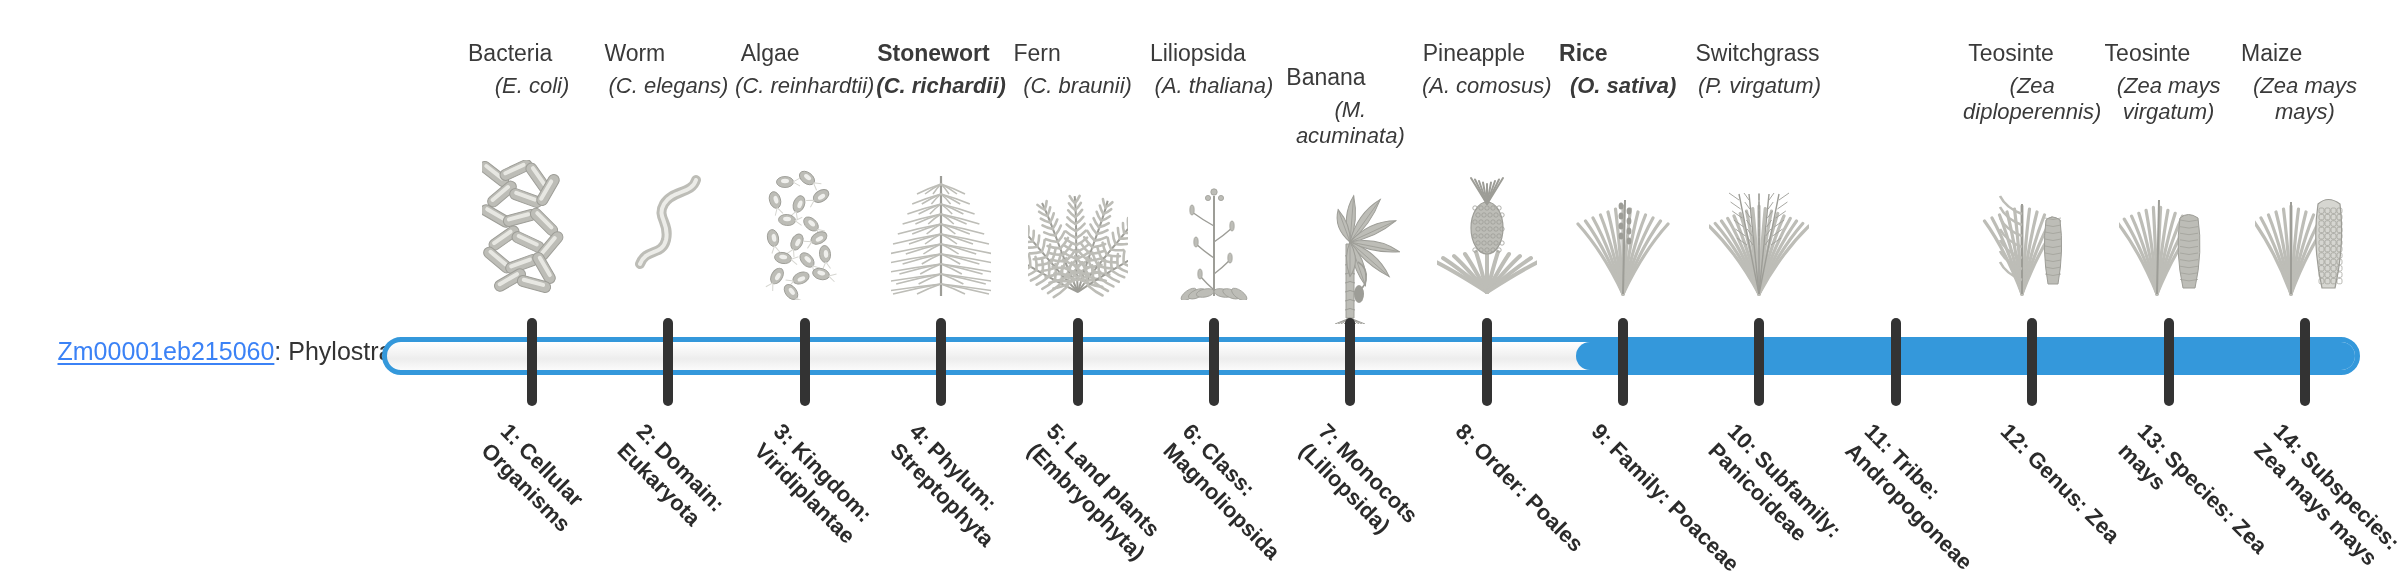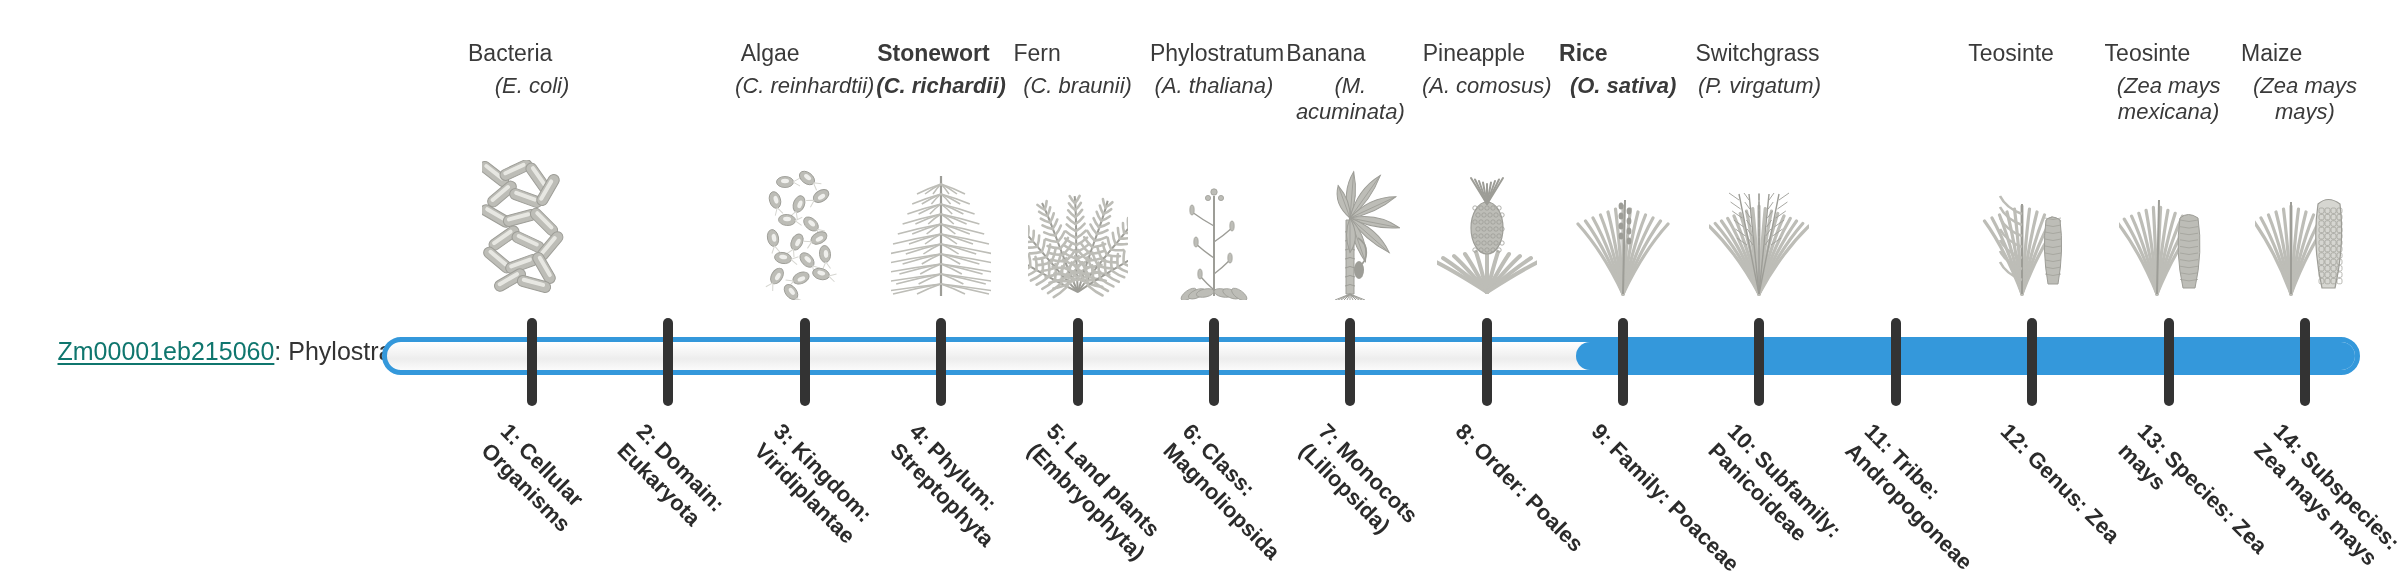--- a/index.html
+++ b/index.html
@@ -21,21 +21,21 @@
     left:0px;
     top:336px;
     width:455px;
     text-align:right;
     font-size:25px;
     line-height:30px;
     color:#333333;
     white-space:nowrap;
   }
   #gene-label .gene-id{
-    color:#0f766e;
+    color:#3b82f6;
     text-decoration:underline;
     text-underline-offset:3px;
     cursor:pointer;
   }
   #gene-label .gene-rest{color:#333333;}
 
   
   #columns{position:absolute;left:0;top:0;width:2400px;height:580px;}
 
   .col{
@@ -202,20 +202,30 @@
     </g>
             <g transform="translate(28,120) rotate(-30)">
       <rect x="-17" y="-5.5" width="34" height="11" rx="5.5" fill="#bdbdb7" stroke="#9d9d97" stroke-width="1"></rect>
       <rect x="-13" y="-3.5" width="24" height="4" rx="2" fill="#eeeeea" opacity="0.85"></rect>
     </g>
             <g transform="translate(52,124) rotate(15)">
       <rect x="-17" y="-5.5" width="34" height="11" rx="5.5" fill="#bdbdb7" stroke="#9d9d97" stroke-width="1"></rect>
       <rect x="-13" y="-3.5" width="24" height="4" rx="2" fill="#eeeeea" opacity="0.85"></rect>
     </g>
           </svg>
+        </div>
+      </div>
+      <div class="col" style="left: 604.385px;">
+        <div class="common-name">Worm</div>
+        <div class="sci-name">(C. elegans)</div>
+        <div class="organism">
+          <svg viewBox="0 0 100 140">
+    <path d="M22 104 C 28 88, 44 96, 48 80 C 52 62, 38 58, 46 44 C 54 30, 74 34, 78 20" fill="none" stroke="#bdbdb7" stroke-width="10" stroke-linecap="round"></path>
+    <path d="M22 104 C 28 88, 44 96, 48 80 C 52 62, 38 58, 46 44 C 54 30, 74 34, 78 20" fill="none" stroke="#ececE8" stroke-width="4" stroke-linecap="round"></path>
+  </svg>
         </div>
       </div>
       <div class="col" style="left: 740.769px;">
         <div class="common-name">Algae</div>
         <div class="sci-name">(C. reinhardtii)</div>
         <div class="organism">
           <svg viewBox="0 0 100 140">
             <g transform="translate(30,22) rotate(0)">
       <ellipse rx="8.5" ry="5.5" fill="#bdbdb7" stroke="#9d9d97" stroke-width="0.9"></ellipse>
       <ellipse rx="4" ry="2.2" cy="-1" fill="#efefec"></ellipse>
@@ -570,21 +580,21 @@
           <path d="M0 -75 Q 4.2 -78 7 -82" stroke="#bdbdb7" stroke-width="2.6" fill="none" stroke-linecap="round"></path>
               <path d="M0 -82 Q -3.5999999999999996 -85 -6 -89" stroke="#bdbdb7" stroke-width="2.6" fill="none" stroke-linecap="round"></path>
           <path d="M0 -82 Q 3.5999999999999996 -85 6 -89" stroke="#bdbdb7" stroke-width="2.6" fill="none" stroke-linecap="round"></path>
               <path d="M0 -89 Q -3 -92 -5 -96" stroke="#bdbdb7" stroke-width="2.6" fill="none" stroke-linecap="round"></path>
           <path d="M0 -89 Q 3 -92 5 -96" stroke="#bdbdb7" stroke-width="2.6" fill="none" stroke-linecap="round"></path>
             </g>
           </svg>
         </div>
       </div>
       <div class="col" style="left: 1149.92px;">
-        <div class="common-name">Phylostratum</div>
+        <div class="common-name">Liliopsida</div>
         <div class="sci-name">(A. thaliana)</div>
         <div class="organism">
           <svg viewBox="0 0 100 140">
             <path d="M50 136 L50 36" stroke="#9d9d97" stroke-width="2" fill="none"></path>
             <ellipse cx="23" cy="135" rx="9" ry="4" fill="#bdbdb7" stroke="#9d9d97" stroke-width="0.8" transform="rotate(-36 23 132)"></ellipse>
             <ellipse cx="32" cy="134" rx="9" ry="4" fill="#bdbdb7" stroke="#9d9d97" stroke-width="0.8" transform="rotate(-24 32 132)"></ellipse>
             <ellipse cx="41" cy="133" rx="9" ry="4" fill="#bdbdb7" stroke="#9d9d97" stroke-width="0.8" transform="rotate(-12 41 132)"></ellipse>
             <ellipse cx="59" cy="133" rx="9" ry="4" fill="#bdbdb7" stroke="#9d9d97" stroke-width="0.8" transform="rotate(12 59 132)"></ellipse>
             <ellipse cx="68" cy="134" rx="9" ry="4" fill="#bdbdb7" stroke="#9d9d97" stroke-width="0.8" transform="rotate(24 68 132)"></ellipse>
             <ellipse cx="77" cy="135" rx="9" ry="4" fill="#bdbdb7" stroke="#9d9d97" stroke-width="0.8" transform="rotate(36 77 132)"></ellipse>
@@ -597,21 +607,21 @@
             <path d="M50 114 q 8 -6 16 -14" stroke="#9d9d97" stroke-width="1.4" fill="none"></path>
         <ellipse cx="66" cy="98" rx="2.2" ry="5" fill="#bdbdb7" stroke="#9d9d97" stroke-width="0.7"></ellipse>
             <path d="M50 130 q -7 -6 -14 -14" stroke="#9d9d97" stroke-width="1.4" fill="none"></path>
         <ellipse cx="36" cy="114" rx="2.2" ry="5" fill="#bdbdb7" stroke="#9d9d97" stroke-width="0.7"></ellipse>
             <circle cx="50" cy="32" r="3.2" fill="#bdbdb7" stroke="#9d9d97" stroke-width="0.8"></circle>
       <circle cx="44" cy="38" r="2.6" fill="#bdbdb7" stroke="#9d9d97" stroke-width="0.8"></circle>
       <circle cx="57" cy="38" r="2.6" fill="#bdbdb7" stroke="#9d9d97" stroke-width="0.8"></circle>
           </svg>
         </div>
       </div>
-      <div class="col" style="left: 1286.31px;">
+      <div class="col" style="left: 1286.31px; margin-top: 24px;">
         <div class="common-name">Banana</div>
         <div class="sci-name">(M. acuminata)</div>
         <div class="organism">
           <svg viewBox="0 0 100 140">
             <path d="M46 134 L46 60 L54 60 L54 134 Z" fill="#bdbdb7" stroke="#9d9d97" stroke-width="1"></path>
             <path d="M45 126 q5 -3 10 0" stroke="#9d9d97" stroke-width="1" fill="none"></path>
             <path d="M45 117 q5 -3 10 0" stroke="#9d9d97" stroke-width="1" fill="none"></path>
             <path d="M45 108 q5 -3 10 0" stroke="#9d9d97" stroke-width="1" fill="none"></path>
             <path d="M45 99 q5 -3 10 0" stroke="#9d9d97" stroke-width="1" fill="none"></path>
             <path d="M45 90 q5 -3 10 0" stroke="#9d9d97" stroke-width="1" fill="none"></path>
@@ -814,20 +824,21 @@
             <path d="M68.4 49 l 10 -7" stroke="#9d9d97" stroke-width="0.9" fill="none"></path>
             <path d="M66.8 58 l 10 -7" stroke="#9d9d97" stroke-width="0.9" fill="none"></path>
             <path d="M65.2 67 l 10 -7" stroke="#9d9d97" stroke-width="0.9" fill="none"></path>
             <path d="M63.599999999999994 76 l 10 -7" stroke="#9d9d97" stroke-width="0.9" fill="none"></path>
             <path d="M62 85 l 10 -7" stroke="#9d9d97" stroke-width="0.9" fill="none"></path>
           </svg>
         </div>
       </div>
       <div class="col" style="left: 1968.23px;">
         <div class="common-name">Teosinte</div>
+        <div class="sci-name">(Zea diploperennis)</div>
         <div class="organism">
           <svg viewBox="0 0 100 140">
             <g transform="translate(-10,0)">
               <path d="M50 134 Q 33.5 90.2 12.5 61" stroke="#bdbdb7" stroke-width="3.2" fill="none" stroke-linecap="round"></path>
               <path d="M50 134 Q 36.8 88.4 20 58" stroke="#bdbdb7" stroke-width="3.2" fill="none" stroke-linecap="round"></path>
               <path d="M50 134 Q 40.1 86.6 27.5 55" stroke="#bdbdb7" stroke-width="3.2" fill="none" stroke-linecap="round"></path>
               <path d="M50 134 Q 43.4 84.80000000000001 35 52" stroke="#bdbdb7" stroke-width="3.2" fill="none" stroke-linecap="round"></path>
               <path d="M50 134 Q 46.7 83 42.5 49" stroke="#bdbdb7" stroke-width="3.2" fill="none" stroke-linecap="round"></path>
               <path d="M50 134 Q 50 81.2 50 46" stroke="#bdbdb7" stroke-width="3.2" fill="none" stroke-linecap="round"></path>
               <path d="M50 134 Q 53.3 83 57.5 49" stroke="#bdbdb7" stroke-width="3.2" fill="none" stroke-linecap="round"></path>
@@ -854,21 +865,21 @@
               <path d="M37 93 q8 3 16 0" stroke="#9d9d97" stroke-width="0.7" fill="none"></path>
               <path d="M37 100 q8 3 16 0" stroke="#9d9d97" stroke-width="0.7" fill="none"></path>
               <path d="M37 107 q8 3 16 0" stroke="#9d9d97" stroke-width="0.7" fill="none"></path>
               <path d="M37 114 q8 3 16 0" stroke="#9d9d97" stroke-width="0.7" fill="none"></path>
             </g>
           </svg>
         </div>
       </div>
       <div class="col" style="left: 2104.62px;">
         <div class="common-name">Teosinte</div>
-        <div class="sci-name">(Zea mays mexicana)</div>
+        <div class="sci-name">(Zea mays virgatum)</div>
         <div class="organism">
           <svg viewBox="0 0 100 140">
             <g transform="translate(-12,0)">
               <path d="M50 134 Q 32.4 90.80000000000001 10 62" stroke="#bdbdb7" stroke-width="3.2" fill="none" stroke-linecap="round"></path>
               <path d="M50 134 Q 35.6 89.05454545454546 17.272727272727273 59.09090909090909" stroke="#bdbdb7" stroke-width="3.2" fill="none" stroke-linecap="round"></path>
               <path d="M50 134 Q 38.8 87.30909090909091 24.545454545454547 56.18181818181819" stroke="#bdbdb7" stroke-width="3.2" fill="none" stroke-linecap="round"></path>
               <path d="M50 134 Q 42 85.56363636363636 31.818181818181817 53.27272727272728" stroke="#bdbdb7" stroke-width="3.2" fill="none" stroke-linecap="round"></path>
               <path d="M50 134 Q 45.2 83.81818181818181 39.09090909090909 50.36363636363636" stroke="#bdbdb7" stroke-width="3.2" fill="none" stroke-linecap="round"></path>
               <path d="M50 134 Q 48.4 82.07272727272726 46.36363636363637 47.45454545454545" stroke="#bdbdb7" stroke-width="3.2" fill="none" stroke-linecap="round"></path>
               <path d="M50 134 Q 51.6 82.07272727272726 53.63636363636363 47.45454545454545" stroke="#bdbdb7" stroke-width="3.2" fill="none" stroke-linecap="round"></path>

